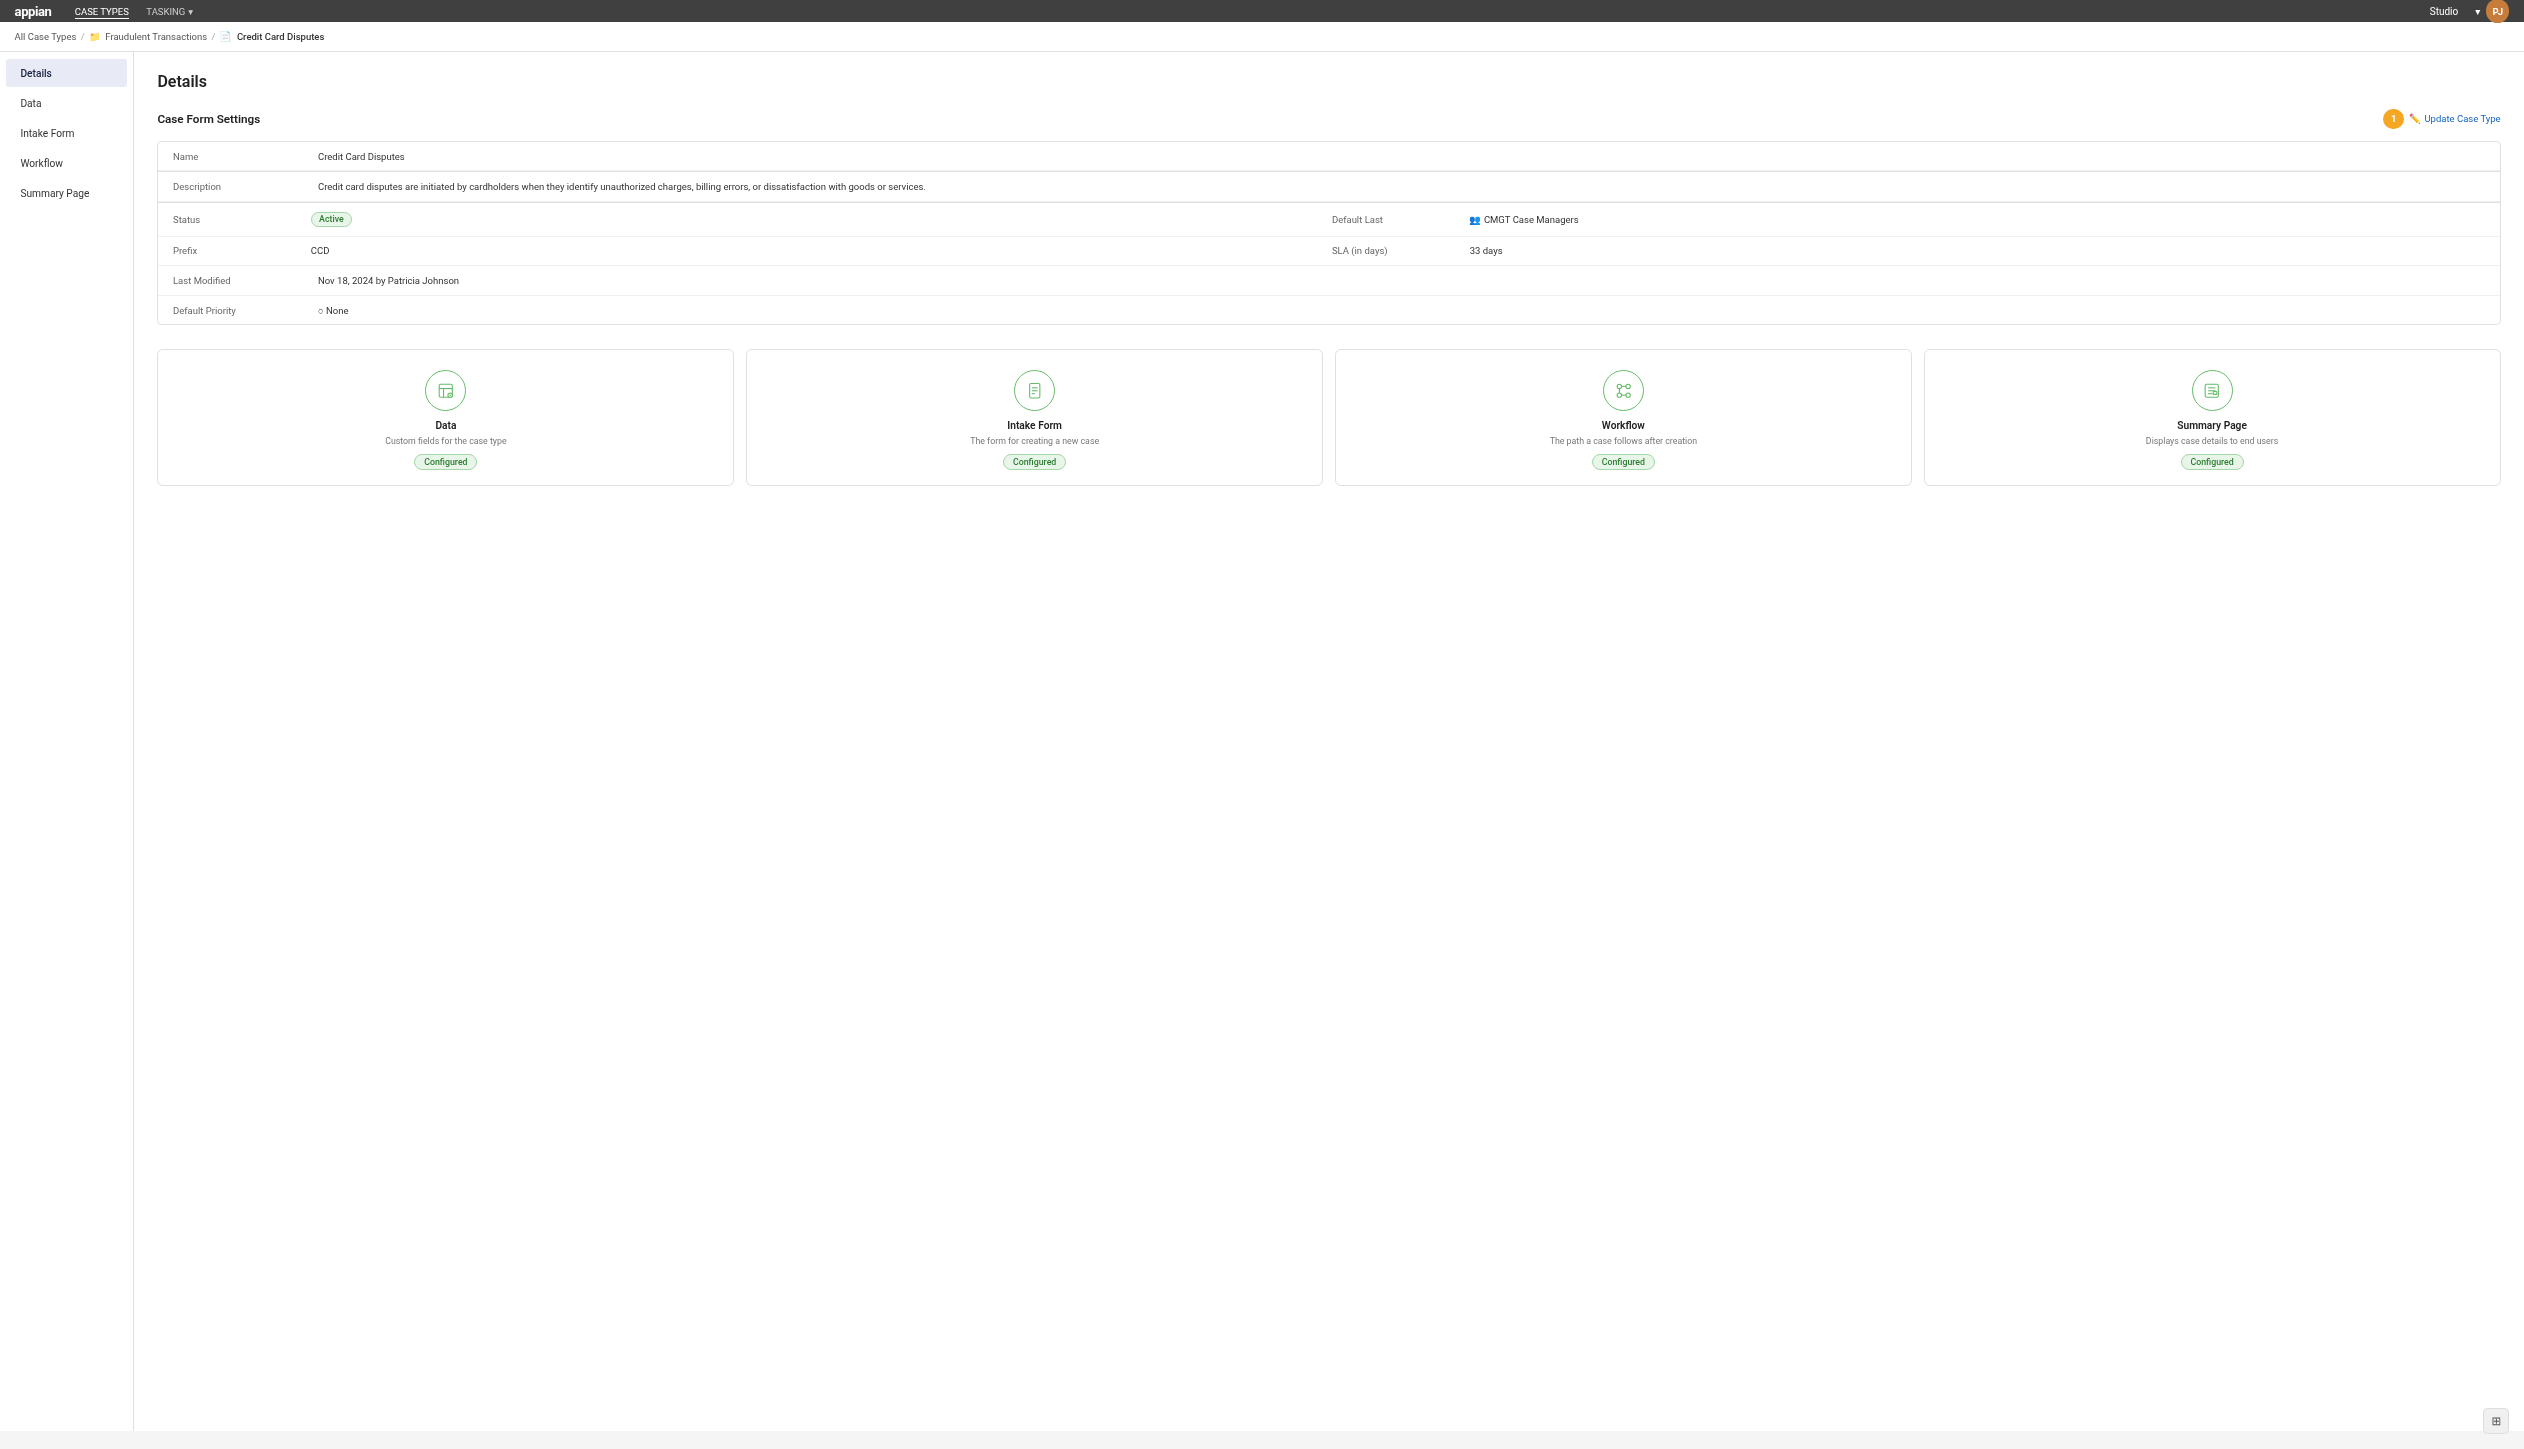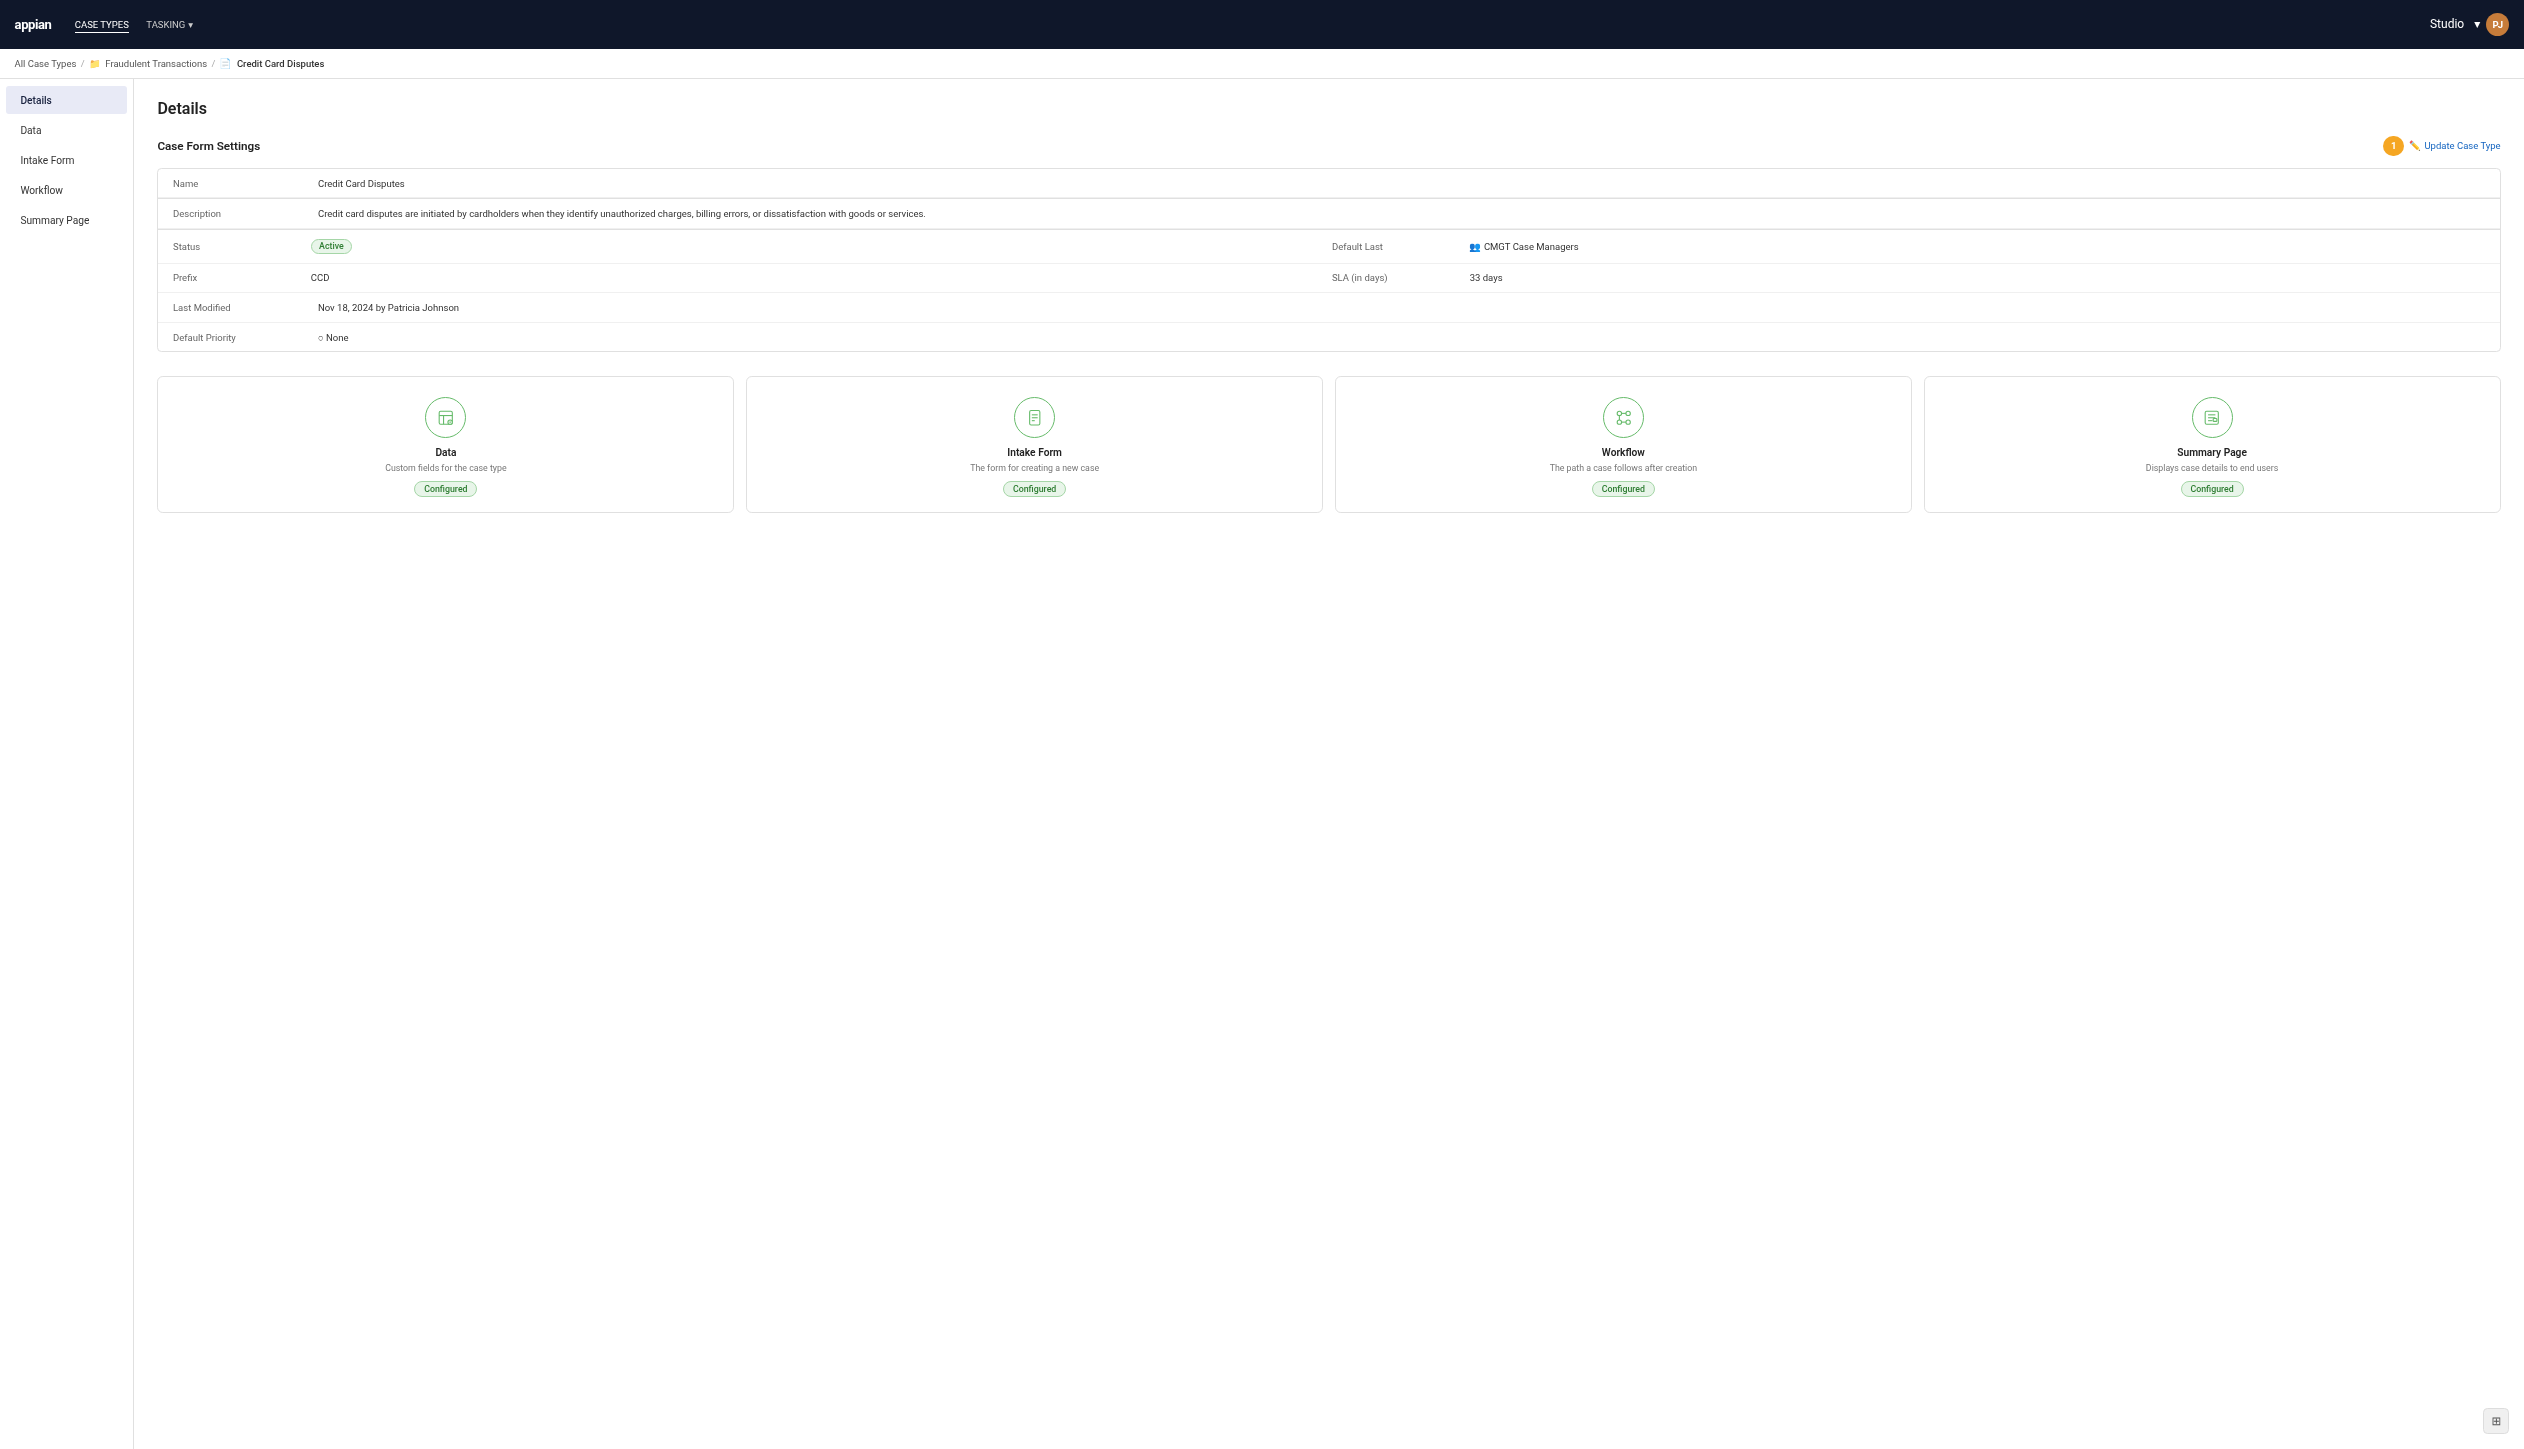--- a/index.html
+++ b/index.html
@@ -1,24 +1,24 @@
 <!DOCTYPE html>
 <html style="font-size:11.7px"><head>
   <meta charset="utf-8">
   <style>
     * { box-sizing: border-box; margin: 0; padding: 0; }
     body { font-family: -apple-system, BlinkMacSystemFont, 'Segoe UI', Roboto, sans-serif; background: #f5f5f5; color: #333; font-size: 10.2px; }
 
     
     .top-nav {
-      background: #0f172a;
+      background: #404040;
       display: flex;
       align-items: center;
       padding: 0 14.6px;
-      height: 49px;
+      height: 22px;
       gap: 17.5px;
     }
     .appian-logo {
       color: white;
       font-size: 13px;
       font-weight: bold;
       letter-spacing: -0.4px;
       margin-right: 5.8px;
     }
     .nav-item {
@@ -38,25 +38,25 @@
       gap: 2.9px;
     }
     .nav-right {
       margin-left: auto;
       display: flex;
       align-items: center;
       gap: 5.8px;
     }
     .studio-btn {
       color: white;
-      font-size: 12px;
-      cursor: pointer;
-      display: flex;
-      align-items: center;
-      gap: 10px;
+      font-size: 10px;
+      cursor: pointer;
+      display: flex;
+      align-items: center;
+      gap: 17px;
     }
     .avatar {
       width: 23.4px;
       height: 23.4px;
       border-radius: 50%;
       background: #c67c3a;
       display: flex;
       align-items: center;
       justify-content: center;
       color: white;

